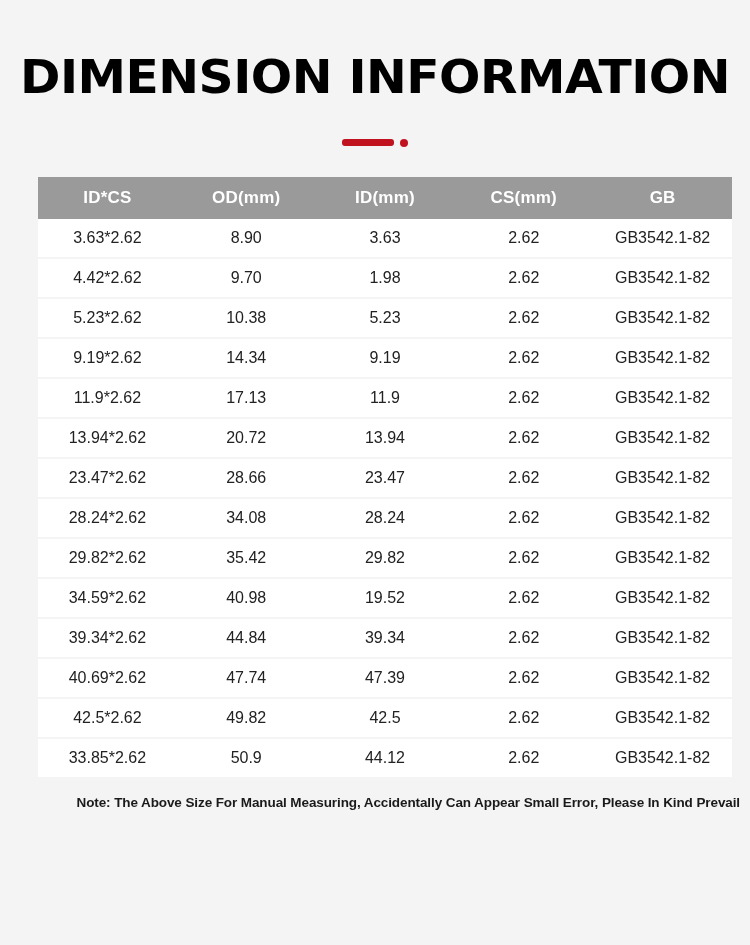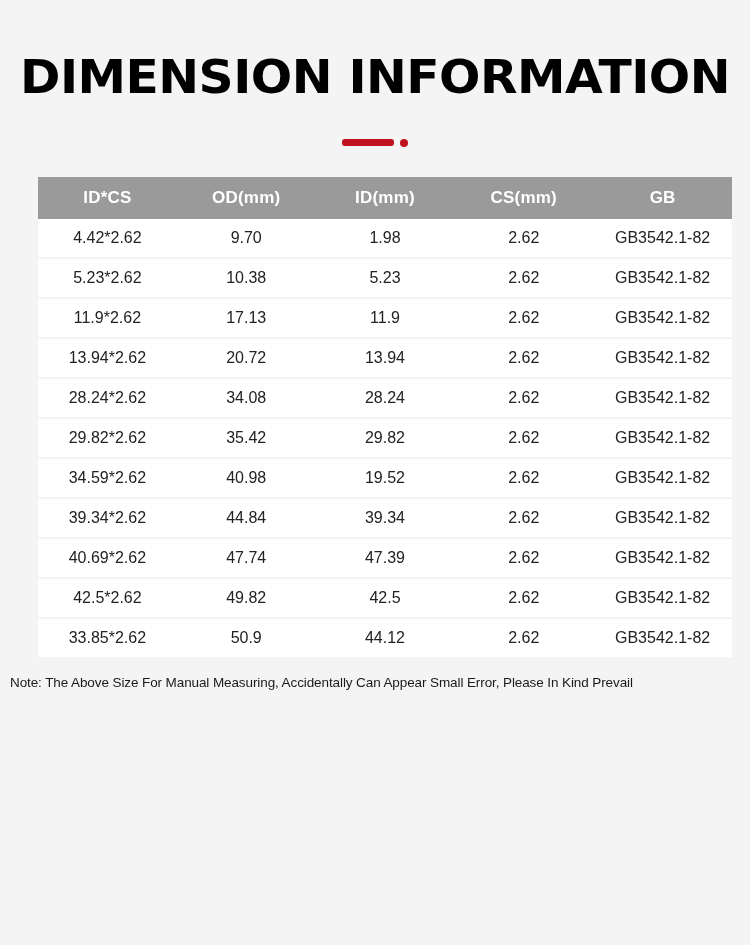--- a/index.html
+++ b/index.html
@@ -76,24 +76,24 @@
     color: #222222;
     font-size: 16px;
     text-align: center;
     padding: 10px 0;
     border-bottom: 2px solid #f4f4f4;
   }
   tbody tr:last-child td {
     border-bottom: none;
   }
   .note {
-    text-align: left;
+    text-align: right;
     font-size: 13.5px;
     color: #1a1a1a;
-    font-weight: 400;
+    font-weight: 700;
     padding: 18px 10px 0 10px;
     letter-spacing: -0.1px;
   }
 </style>
 </head>
 <body>
 
 <div class="page">
 
   <h1 class="title">DIMENSION INFORMATION</h1>
@@ -109,48 +109,69 @@
         <tr>
           <th>ID*CS</th>
           <th>OD(mm)</th>
           <th>ID(mm)</th>
           <th>CS(mm)</th>
           <th>GB</th>
         </tr>
       </thead>
       <tbody>
         <tr>
+          <td>3.63*2.62</td>
+          <td>8.90</td>
+          <td>3.63</td>
+          <td>2.62</td>
+          <td>GB3542.1-82</td>
+        </tr>
+        <tr>
           <td>4.42*2.62</td>
           <td>9.70</td>
           <td>1.98</td>
           <td>2.62</td>
           <td>GB3542.1-82</td>
         </tr>
         <tr>
           <td>5.23*2.62</td>
           <td>10.38</td>
           <td>5.23</td>
           <td>2.62</td>
           <td>GB3542.1-82</td>
         </tr>
         <tr>
+          <td>9.19*2.62</td>
+          <td>14.34</td>
+          <td>9.19</td>
+          <td>2.62</td>
+          <td>GB3542.1-82</td>
+        </tr>
+        <tr>
           <td>11.9*2.62</td>
           <td>17.13</td>
           <td>11.9</td>
           <td>2.62</td>
           <td>GB3542.1-82</td>
         </tr>
         <tr>
           <td>13.94*2.62</td>
           <td>20.72</td>
           <td>13.94</td>
           <td>2.62</td>
           <td>GB3542.1-82</td>
         </tr>
         <tr>
+          <td>23.47*2.62</td>
+          <td>28.66</td>
+          <td>23.47</td>
+          <td>2.62</td>
+          <td>GB3542.1-82</td>
+        </tr>
+        <tr>
           <td>28.24*2.62</td>
           <td>34.08</td>
           <td>28.24</td>
           <td>2.62</td>
           <td>GB3542.1-82</td>
         </tr>
         <tr>
           <td>29.82*2.62</td>
           <td>35.42</td>
           <td>29.82</td>

